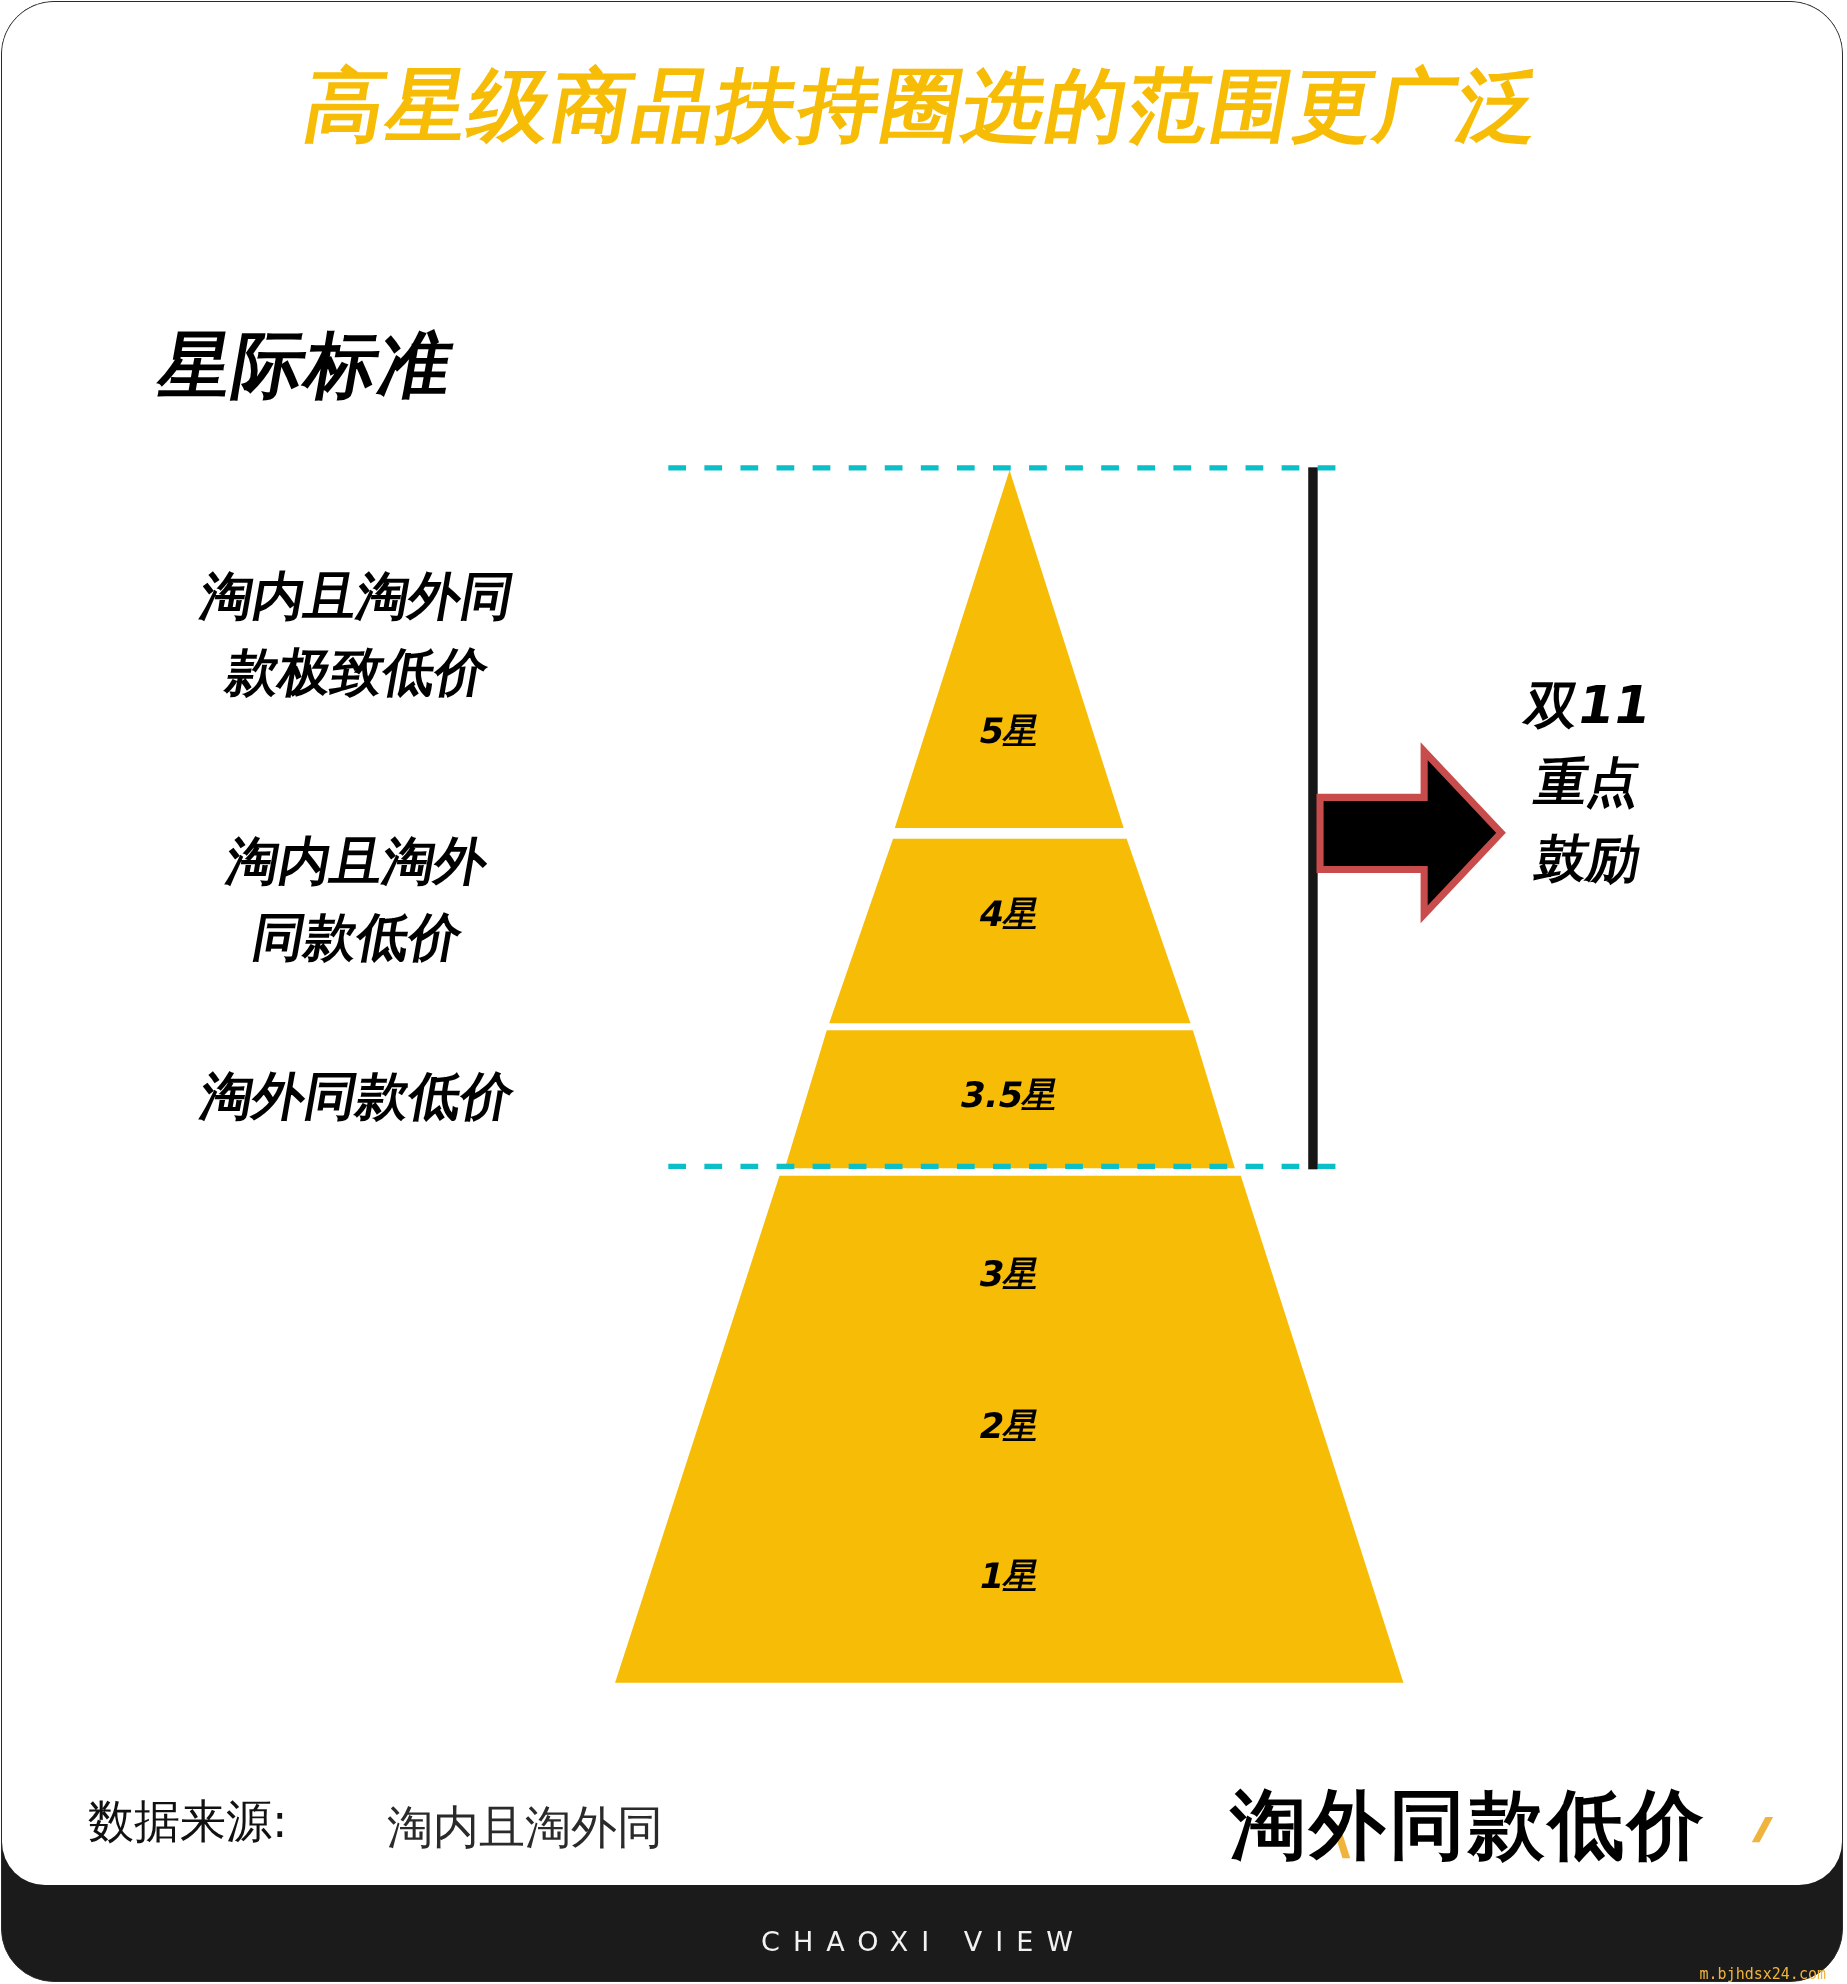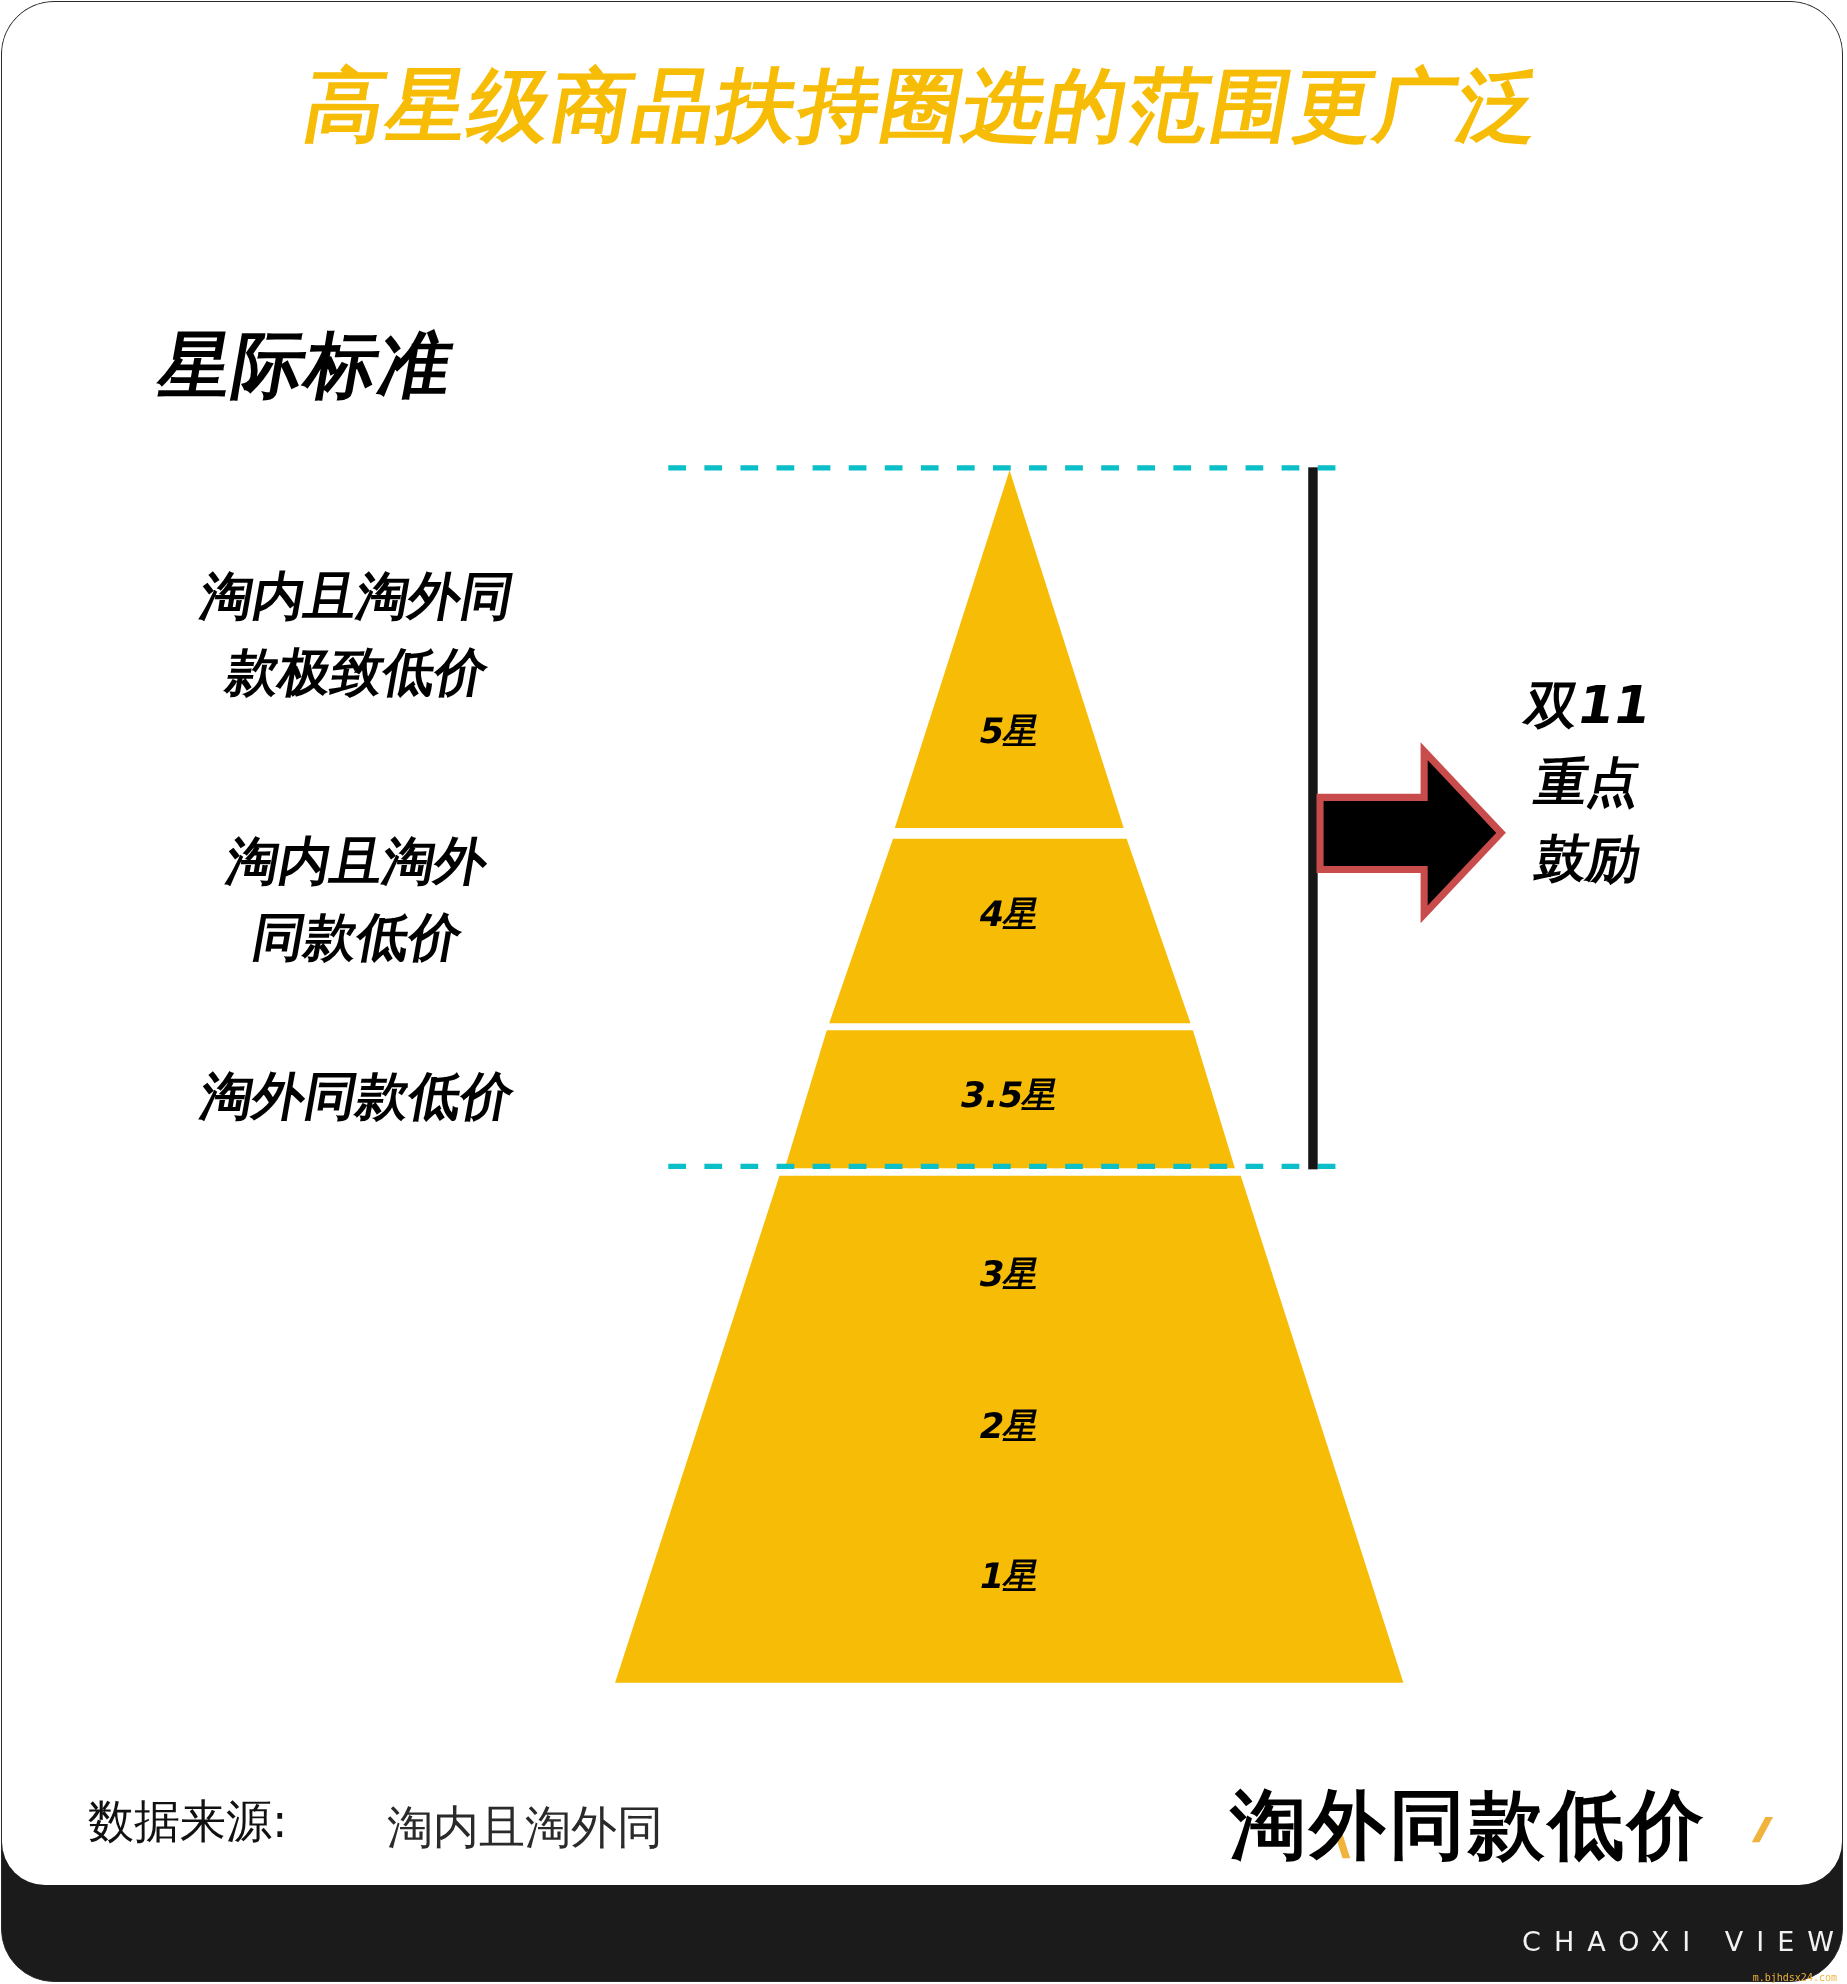--- a/index.html
+++ b/index.html
@@ -34,25 +34,25 @@
   .side-text {
     font-weight: 900; color: #000; font-size: 52px; line-height: 77px;
     transform: skewX(-10deg); left: 1526px; width: 124px; text-align: center;
   }
   .source { font-size: 46px; color: #111; top: 1792px; line-height: 59px; font-family: "DejaVu Sans", sans-serif; margin-left: 14px; }
   .logo {
     left: 1230px; top: 1780px; font-weight: 900; font-size: 76px; color: #000;
     line-height: 89px; letter-spacing: 3.5px;
   }
   .tagline {
-    left: 0; width: 1847px; top: 1921px; text-align: right; color: #f2f2f2;
+    left: 0; width: 1847px; top: 1921px; text-align: center; color: #f2f2f2;
     font-size: 27px; letter-spacing: 13px; line-height: 41px; font-family: "DejaVu Sans", sans-serif;
   }
   .watermark {
-    right: 10px; bottom: 2.4px; color: #F0B43C; font-size: 10px; font-family: "DejaVu Sans Mono", monospace;
+    right: 21px; bottom: 2.4px; color: #F0B43C; font-size: 15px; font-family: "DejaVu Sans Mono", monospace;
   }
   svg.diagram { position: absolute; left: 0; top: 0; }
 </style>
 </head>
 <body>
 
 <div class="frame">
   <div class="card"></div>
 </div>
 

